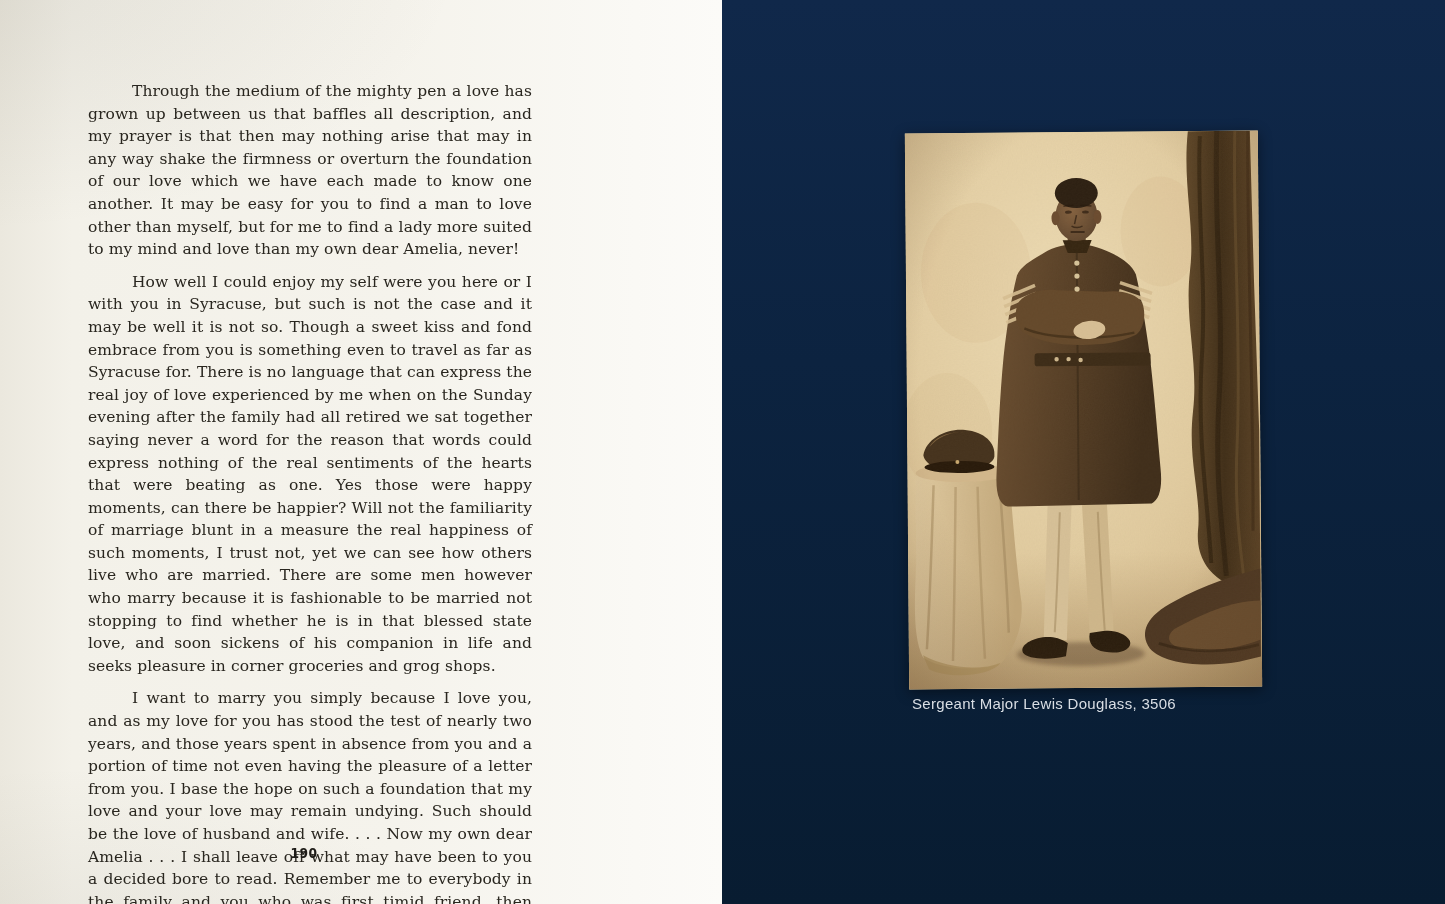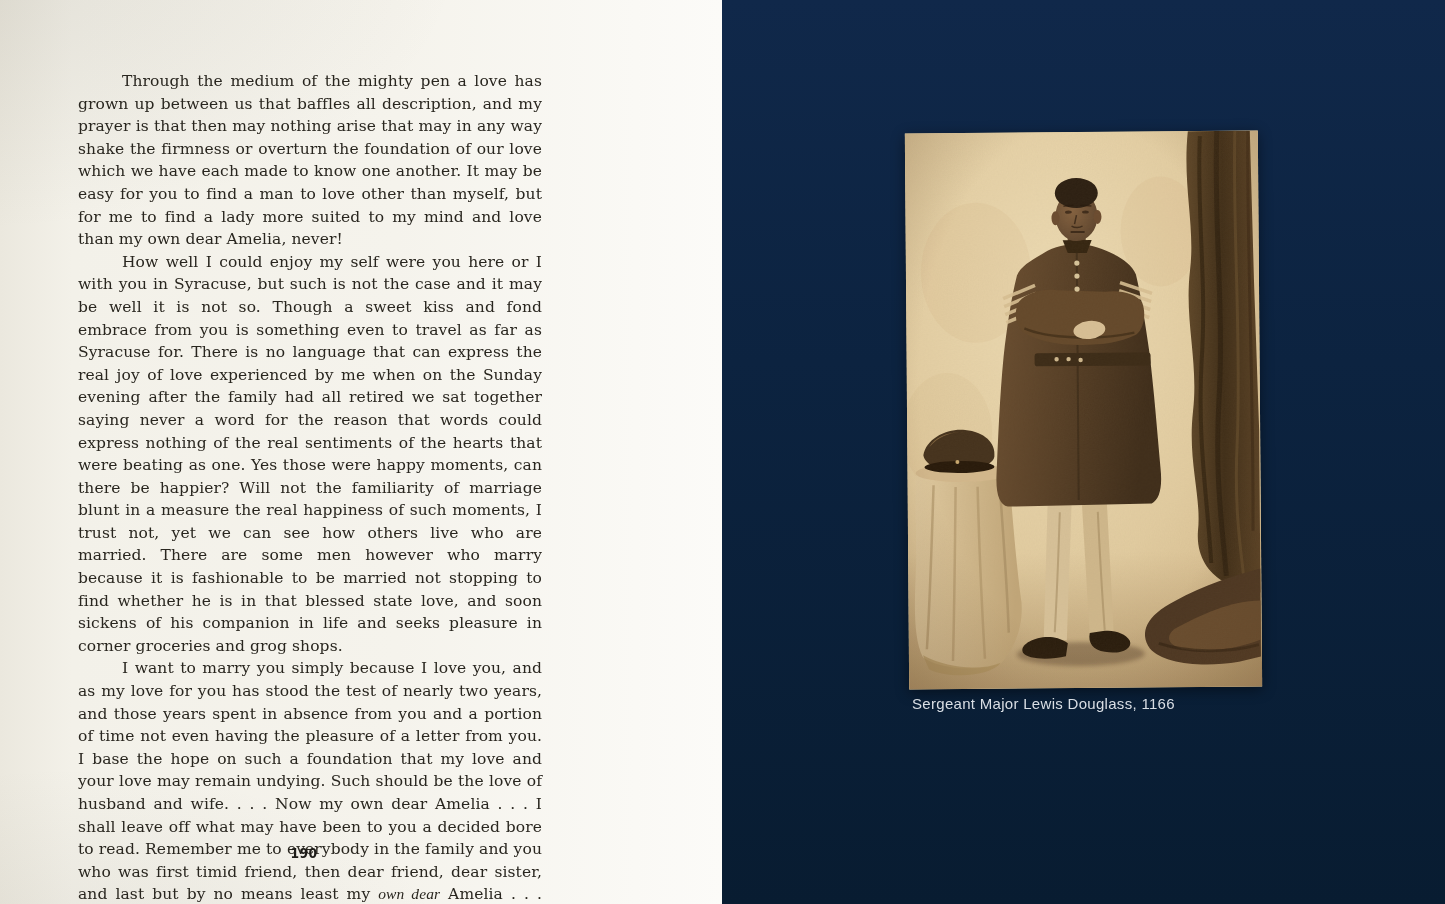--- a/index.html
+++ b/index.html
@@ -16,21 +16,21 @@
     background:
       radial-gradient(900px 500px at -5% -5%, rgba(120,115,100,.14), rgba(120,115,100,0) 55%),
       radial-gradient(700px 380px at 10% 108%, rgba(120,115,100,.10), rgba(120,115,100,0) 55%),
       linear-gradient(90deg,#ebe8de 0%, #f3f1e9 10%, #f5f3ec 55%, #faf9f5 88%, #fcfbf8 100%);
   }
   .letter{
     position:absolute;left:78px;top:70px;width:464px;
     font-size:15.5px;line-height:22.6px;color:#29261f;
     text-rendering:optimizeLegibility;
   }
-  .letter p{margin:0;text-align:justify;text-indent:44px;letter-spacing:.1px;}
+  .letter p{margin:10px;text-align:justify;text-indent:44px;letter-spacing:.1px;}
   .letter p span{text-indent:0;}
   .letter em{font-style:italic;font-family:Liberation Serif, serif;}
   .folio{
     position:absolute;left:288px;top:845px;width:32px;text-align:center;
     font-family:"DejaVu Sans","Liberation Sans",sans-serif;
     font-weight:bold;font-size:14.5px;color:#1e1c18;
     transform:scaleX(.85);letter-spacing:.5px;
   }
 
   
@@ -201,15 +201,15 @@
             <path d="M171,83 L169,92 M166,94 C169,96 174,96 177,94" stroke-width="1.5" fill="none"></path>
             <path d="M165,100 L179,100" stroke-width="2" fill="none"></path>
           </g>
         </g>
 
         <rect x="0" y="0" width="353" height="556" fill="url(#vignG)"></rect>
         <rect x="0" y="0" width="353" height="556" filter="url(#grainF)"></rect>
       </svg>
     </div>
 
-    <div class="caption">Sergeant Major Lewis Douglass, 1166</div>
+    <div class="caption">Sergeant Major Lewis Douglass, 3506</div>
   </div>
 </div>
 
 </body></html>

